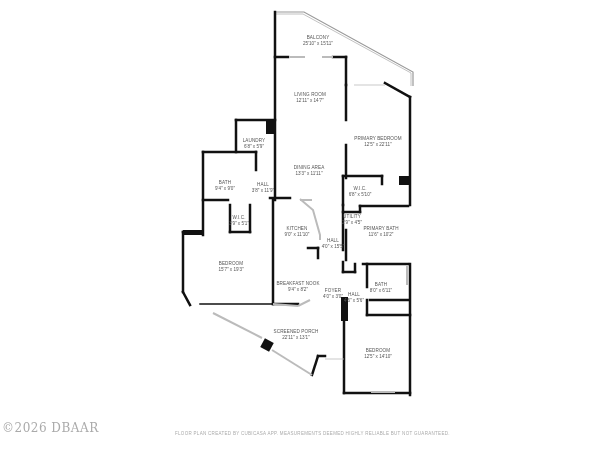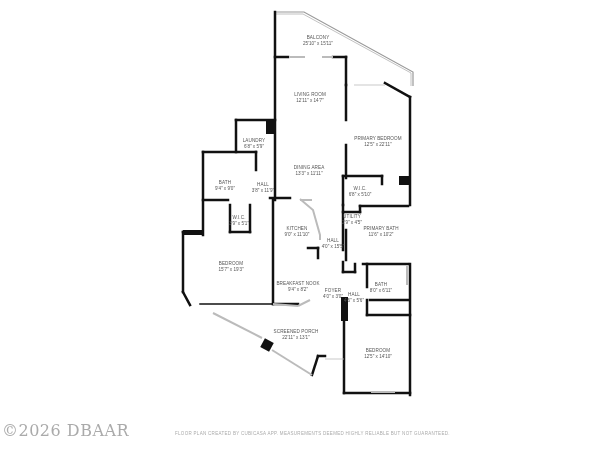--- a/index.html
+++ b/index.html
@@ -1,21 +1,21 @@
 <!DOCTYPE html>
 <html><head>
 <meta charset="utf-8">
 <style>
   html,body{margin:0;padding:0;background:#fff;}
   body{width:600px;height:450px;position:relative;overflow:hidden;font-family:"Liberation Sans",sans-serif;}
   svg{position:absolute;left:0;top:0;}
   .lbl{position:absolute;text-align:center;color:#555;font-size:4.6px;line-height:6px;white-space:nowrap;transform:translateX(-50%);}
   .lbl .n{display:block;letter-spacing:0.1px;}
   .lbl .d{display:block;}
-  .wm{position:absolute;left:2px;top:421px;font-family:"DejaVu Serif",serif;font-size:16px;color:#aaa;letter-spacing:0.5px;}
+  .wm{position:absolute;left:2px;top:421px;font-family:"DejaVu Serif",serif;font-size:12px;color:#aaa;letter-spacing:0.5px;}
   .foot{position:absolute;left:175px;top:431px;font-size:4.5px;color:#aaa;letter-spacing:0.3px;white-space:nowrap;}
 </style>
 </head>
 <body>
 
 <svg width="600" height="450" viewBox="0 0 600 450">
 
   <g fill="none" stroke="#999" stroke-width="1.2">
     <polyline points="274,12 304,12 413,72 413,86"></polyline>
     <polyline points="276,14 303,14 411,73 411,86" stroke-width="0.6"></polyline>

